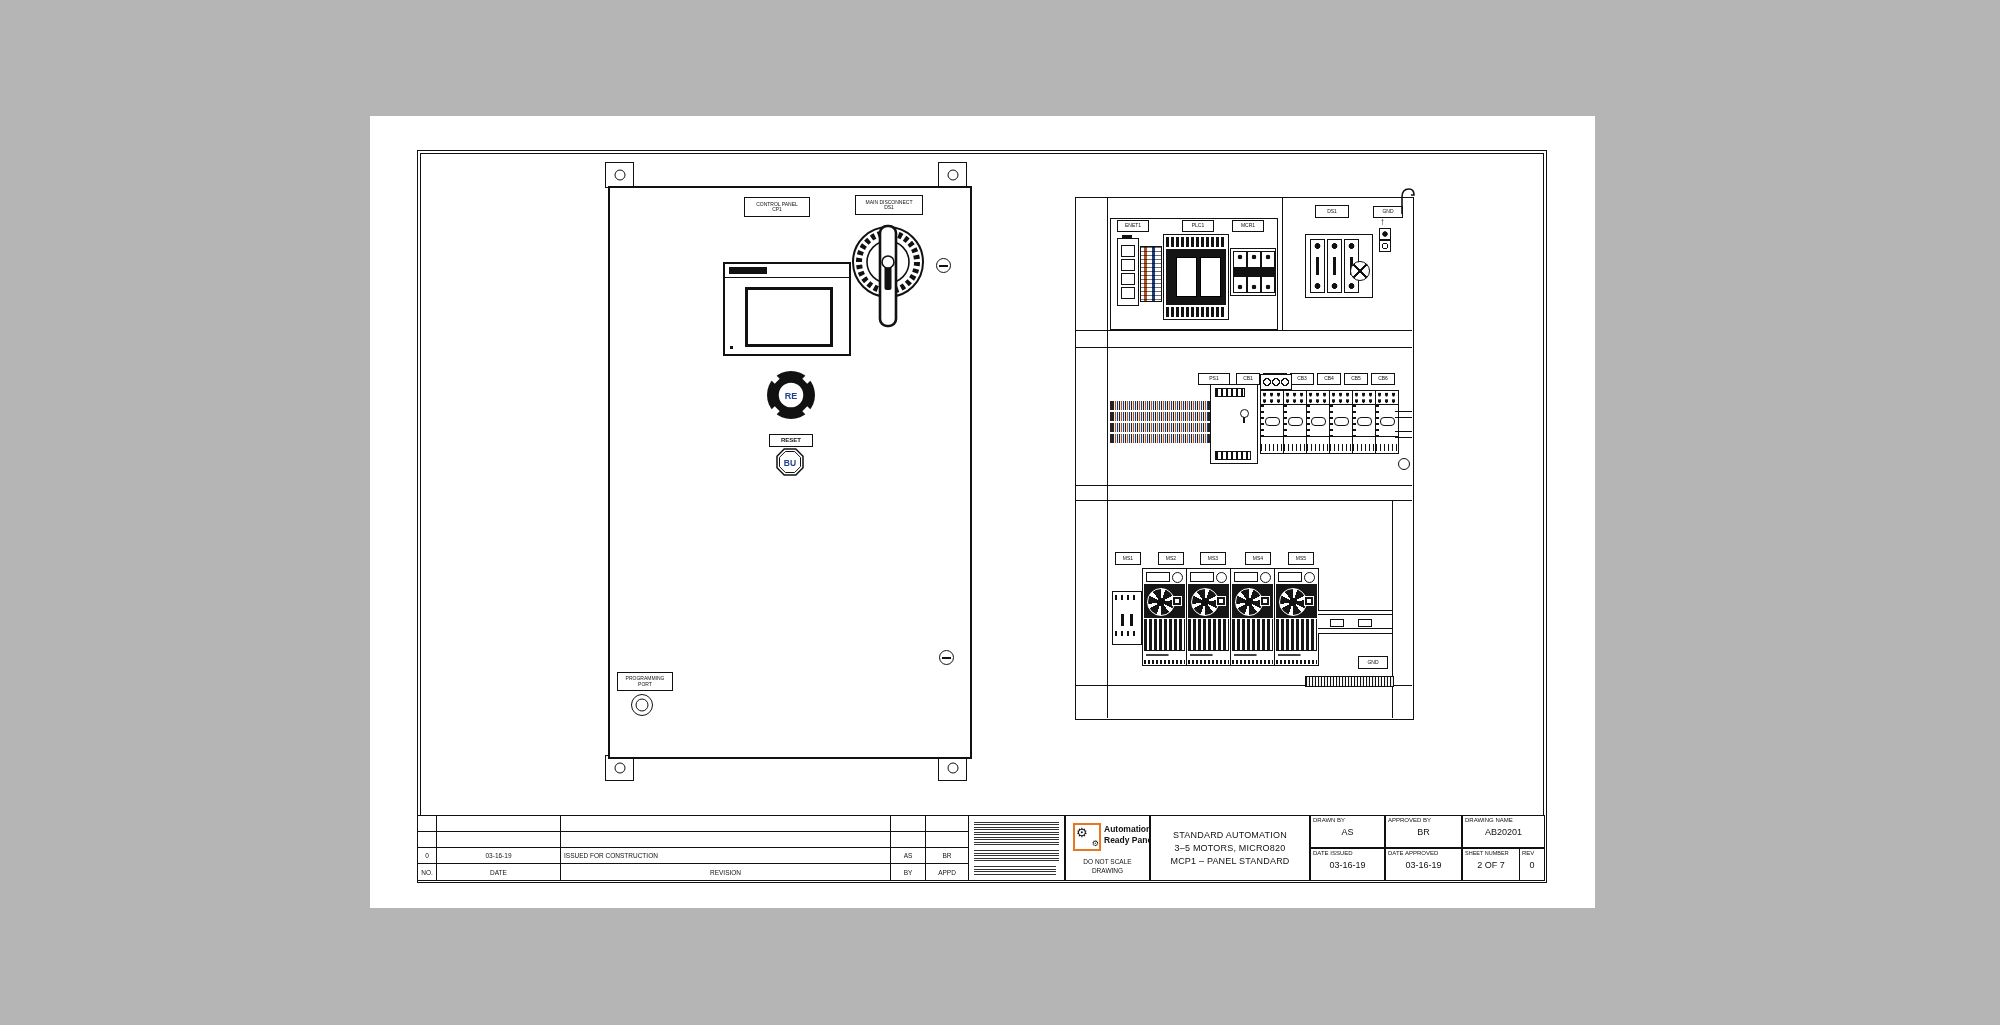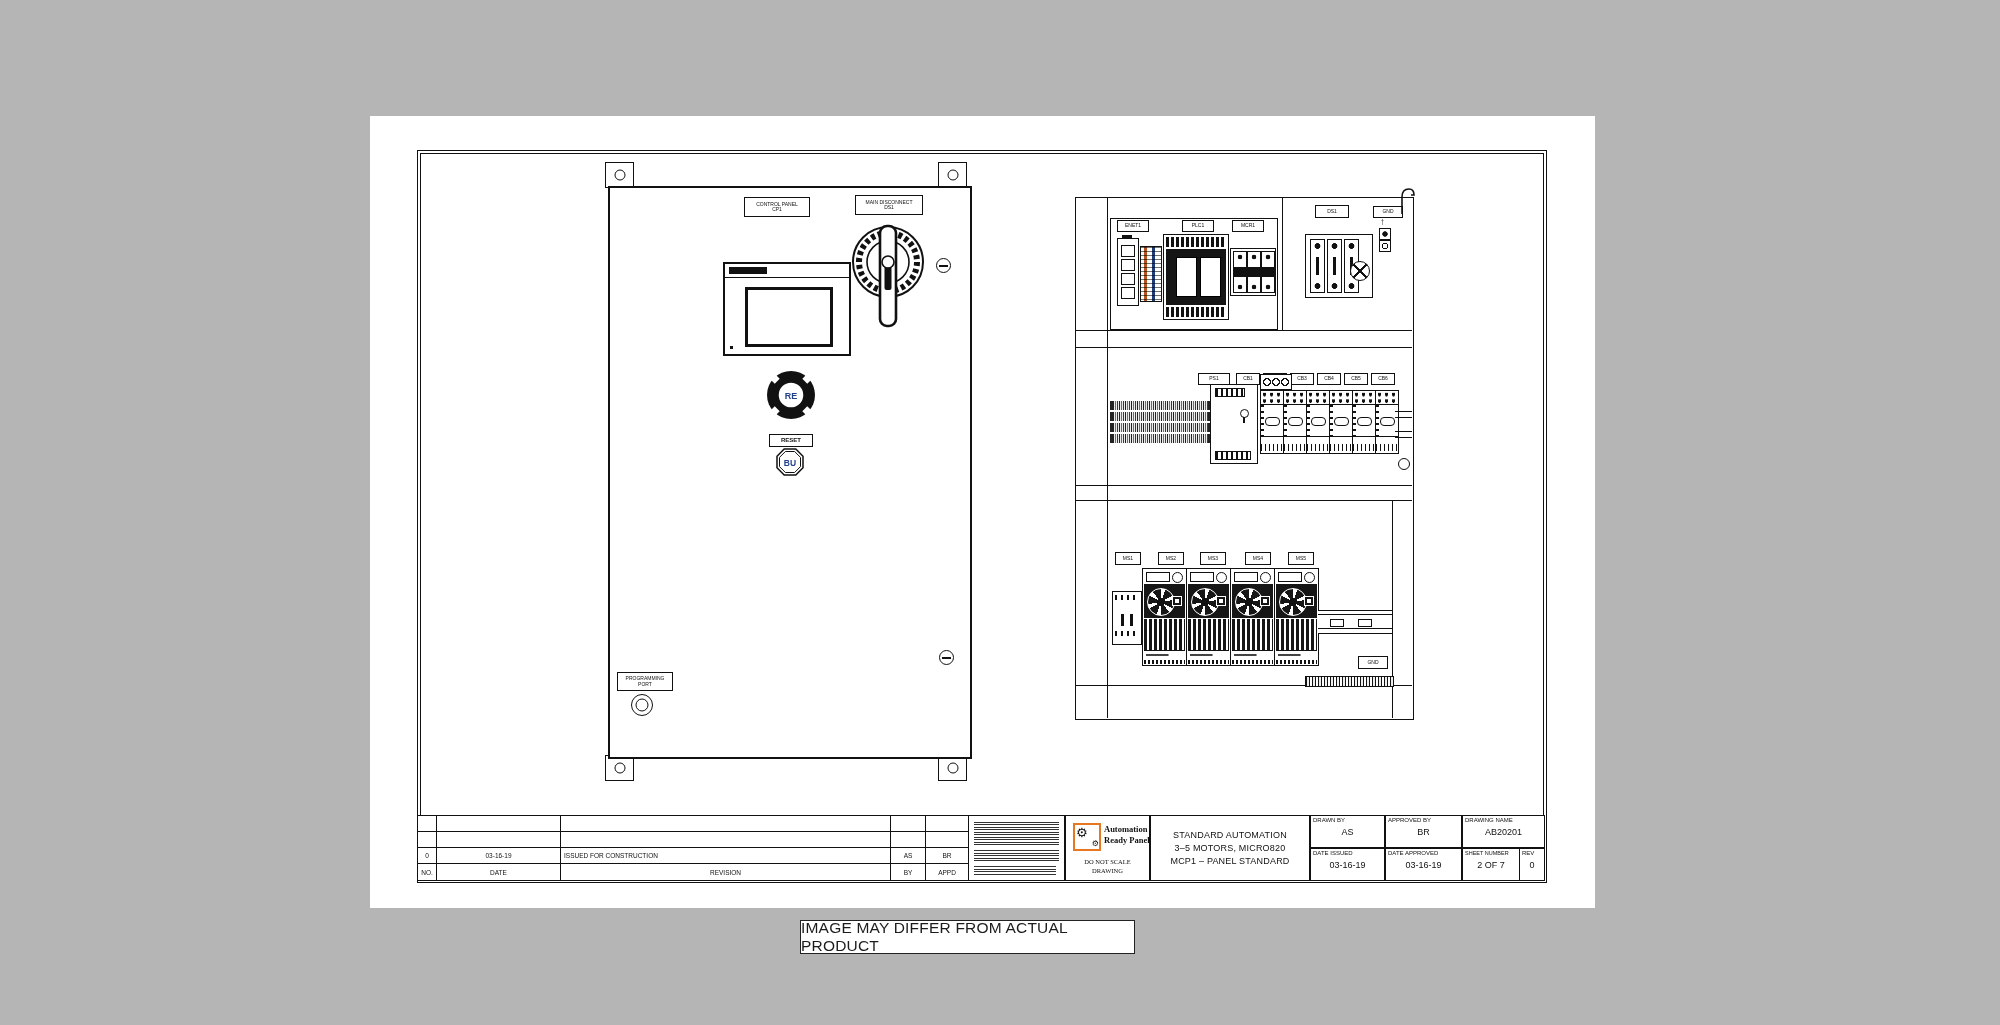--- a/index.html
+++ b/index.html
@@ -498,21 +498,21 @@
     </div>
 
     <div>
 
       <div class="tb" style="left:598px;top:699px;width:97px;height:66px;">
         <div class="microtext" style="position:absolute;left:5px;top:6px;right:5px;height:24px;"></div>
         <div class="microtext" style="position:absolute;left:5px;top:34px;right:5px;height:12px;"></div>
         <div class="microtext" style="position:absolute;left:5px;top:50px;right:8px;height:10px;"></div>
       </div>
 
-      <div class="tb" style="left:695px;top:699px;width:85px;height:66px;font-family:Liberation Serif, serif;">
+      <div class="tb" style="left:695px;top:699px;width:85px;height:66px;">
         <div class="logo-mark">
           <span class="gear-icon g1"></span>
           <span class="gear-icon g2"></span>
         </div>
         <div class="logo-text">
           <div>Automation</div>
           <div>Ready Panels</div>
         </div>
         <div class="dns">
           <div>DO NOT SCALE</div>
@@ -550,16 +550,13 @@
         <div class="cap" style="font-size:5.5px;">SHEET NUMBER</div>
         <div class="val">2 OF 7</div>
       </div>
       <div class="tb" style="left:1149px;top:732px;width:26px;height:33px;">
         <div class="cap">REV</div>
         <div class="val">0</div>
       </div>
     </div>
   </div>
 
-  <div class="banner">
-    <span>IMAGE MAY DIFFER FROM ACTUAL PRODUCT</span>
-  </div>
 </div>
 
 </body></html>

